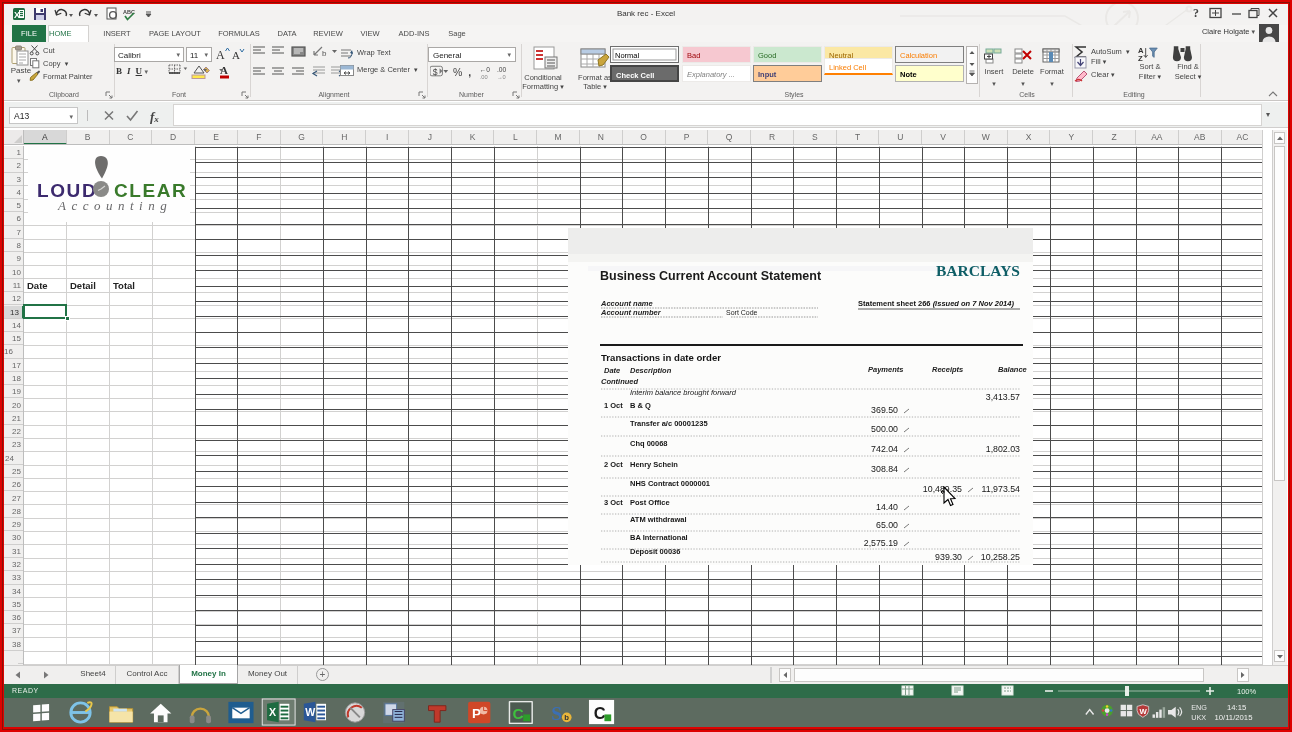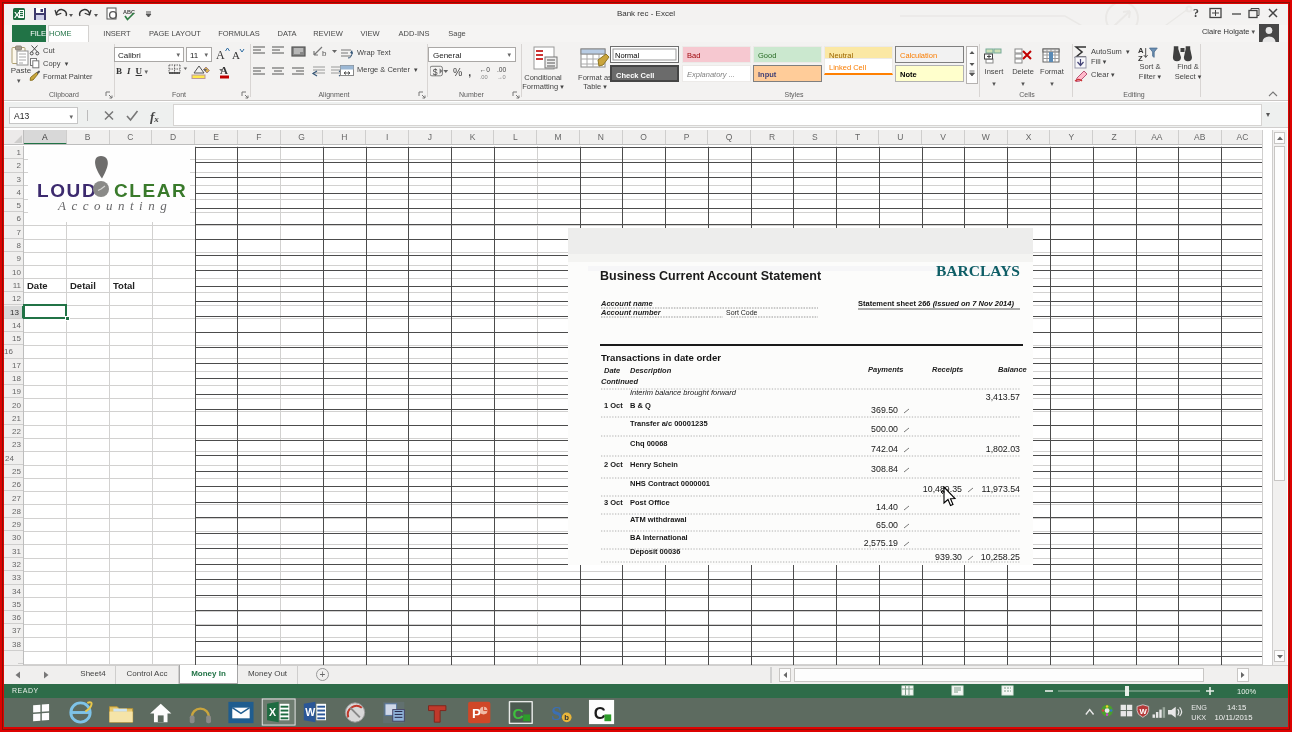--- a/index.html
+++ b/index.html
@@ -73,21 +73,21 @@
 <path d="M76 3 l8 8 m0 -8 l-8 8" stroke-width="1.5"></path>
 </g>
   </svg>
 <div class="ab" style="left:1150px;top:27px;width:105px;font-size:7.5px;color:#333;text-align:right;z-index:3">Claire Holgate <span style="font-size:7px;color:#555">▾</span></div>
 <svg class="ab" style="left:1259px;top:24px;z-index:3" width="20" height="18" viewBox="0 0 20 18">
     <rect width="20" height="18" fill="#474747"></rect>
     <circle cx="10" cy="6.5" r="3.4" fill="#e8e8e8"></circle>
     <path d="M3.5 18 a6.5 5.5 0 0 1 13 0 z" fill="#e8e8e8"></path>
   </svg>
 <div class="ab tabsrow"></div>
-<div class="ab" style="left:12px;top:25px;width:34px;height:17px;background:#217346;color:#fff;font-size:7.5px;text-align:right;line-height:17px">FILE</div>
+<div class="ab" style="left:12px;top:25px;width:34px;height:17px;background:#217346;color:#fff;font-size:7.5px;text-align:center;line-height:17px">FILE</div>
 <div class="ab" style="left:48px;top:25px;width:41px;height:17px;background:#fff;border:1px solid #d4d2d0;border-bottom:none;color:#217346;font-size:7.5px;text-align:left;line-height:16px">HOME</div>
 <div class="ab" style="left:96px;top:25px;width:42px;height:17px;color:#494949;font-size:7.5px;text-align:center;line-height:17px;white-space:nowrap">INSERT</div>
 <div class="ab" style="left:140px;top:25px;width:70px;height:17px;color:#494949;font-size:7.5px;text-align:center;line-height:17px;white-space:nowrap">PAGE LAYOUT</div>
 <div class="ab" style="left:214px;top:25px;width:50px;height:17px;color:#494949;font-size:7.5px;text-align:center;line-height:17px;white-space:nowrap">FORMULAS</div>
 <div class="ab" style="left:271px;top:25px;width:32px;height:17px;color:#494949;font-size:7.5px;text-align:center;line-height:17px;white-space:nowrap">DATA</div>
 <div class="ab" style="left:309px;top:25px;width:38px;height:17px;color:#494949;font-size:7.5px;text-align:center;line-height:17px;white-space:nowrap">REVIEW</div>
 <div class="ab" style="left:354px;top:25px;width:32px;height:17px;color:#494949;font-size:7.5px;text-align:center;line-height:17px;white-space:nowrap">VIEW</div>
 <div class="ab" style="left:392px;top:25px;width:44px;height:17px;color:#494949;font-size:7.5px;text-align:center;line-height:17px;white-space:nowrap">ADD-INS</div>
 <div class="ab" style="left:442px;top:25px;width:30px;height:17px;color:#494949;font-size:7.5px;text-align:center;line-height:17px;white-space:nowrap">Sage</div>
 <div class="ab ribbon">

